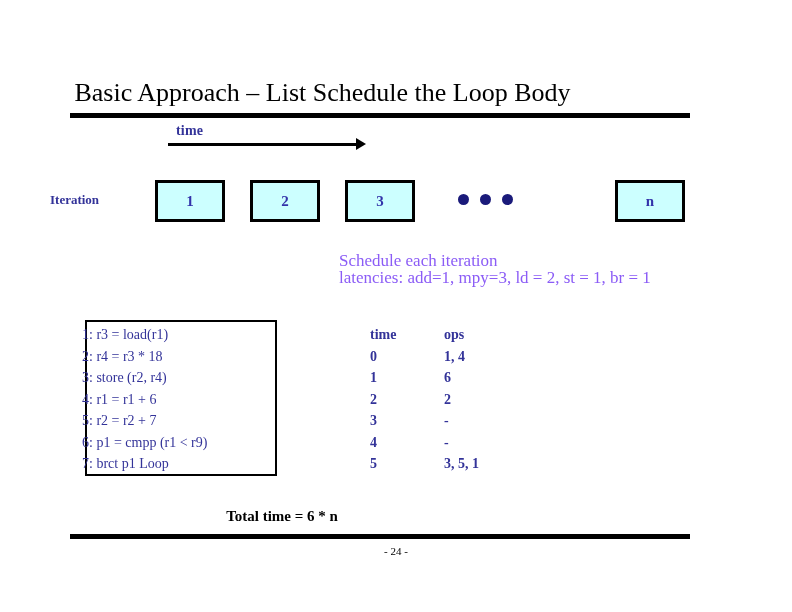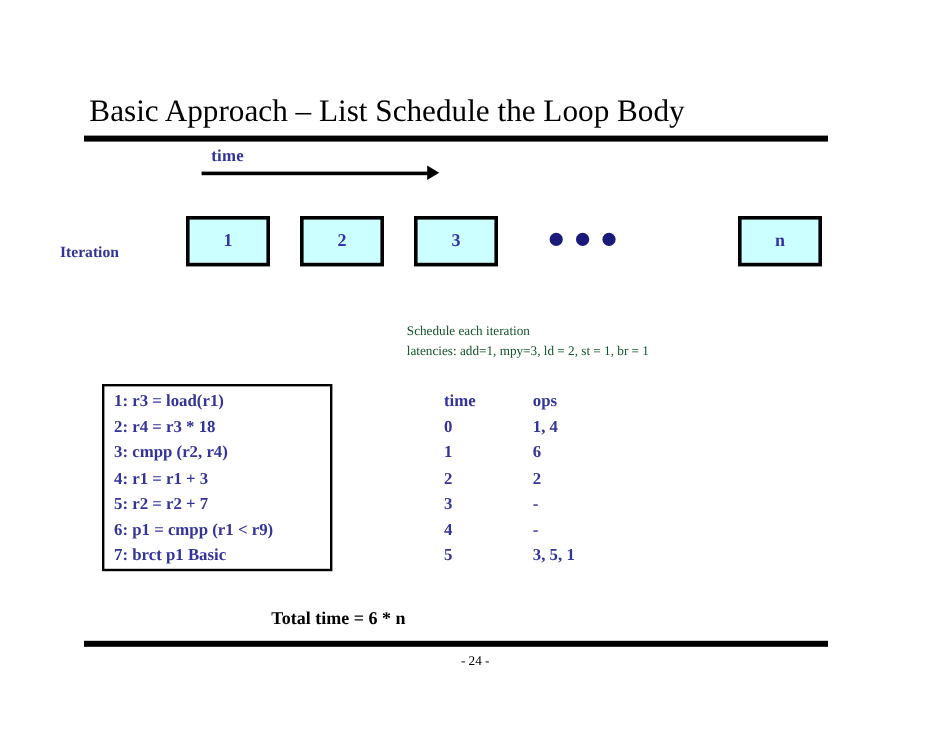--- a/index.html
+++ b/index.html
@@ -82,21 +82,20 @@
   }
 
   
   .iteration-label {
     position: absolute;
     left: 50px;
     top: 192px;
     font-size: 13px;
     font-weight: bold;
     color: #333399;
-    margin-top: 10px;
   }
 
   .iter-box {
     position: absolute;
     top: 180px;
     width: 70px;
     height: 42px;
     background: #ccffff;
     border: 3px solid #000000;
     box-sizing: border-box;
@@ -128,45 +127,45 @@
     background: #1a1a7a;
   }
   .dot-0 { left: 0px; }
   .dot-1 { left: 22px; }
   .dot-2 { left: 44px; }
 
   
   .notes {
     position: absolute;
     left: 339px;
-    top: 268px;
-    font-size: 11px;
+    top: 253px;
+    font-size: 17px;
     line-height: 16.5px;
-    color: #14532d;
+    color: #8b5cf6;
     white-space: nowrap;
   }
 
   
   .code-box {
     position: absolute;
     left: 85px;
     top: 320px;
     width: 192px;
     height: 156px;
     border: 2px solid #000000;
     box-sizing: border-box;
     background: #ffffff;
   }
   .code-list {
     position: absolute;
-    left: 95px;
+    left: 82px;
     top: 324px;
     font-size: 14px;
     line-height: 21.5px;
-    font-weight: bold;
+    font-weight: normal;
     color: #333399;
     white-space: nowrap;
   }
   .code-list div { height: 21.5px; }
 
   
   .sched {
     position: absolute;
     left: 370px;
     top: 324px;
@@ -250,25 +249,25 @@
 
   <div class="notes">
     <div>Schedule each iteration</div>
     <div>latencies: add=1, mpy=3, ld = 2, st = 1, br = 1</div>
   </div>
 
   <div class="code-box"></div>
   <div class="code-list">
     <div class="cell">1: r3 = load(r1)</div>
     <div class="cell">2: r4 = r3 * 18</div>
-    <div class="cell">3: cmpp (r2, r4)</div>
-    <div class="cell">4: r1 = r1 + 3</div>
+    <div class="cell">3: store (r2, r4)</div>
+    <div class="cell">4: r1 = r1 + 6</div>
     <div class="cell">5: r2 = r2 + 7</div>
     <div class="cell">6: p1 = cmpp (r1 &lt; r9)</div>
-    <div class="cell">7: brct p1 Basic</div>
+    <div class="cell">7: brct p1 Loop</div>
   </div>
 
   <div class="sched">
     <div class="sched-col-time">
       <div class="cell">time</div>
       <div class="cell">0</div>
       <div class="cell">1</div>
       <div class="cell">2</div>
       <div class="cell">3</div>
       <div class="cell">4</div>

